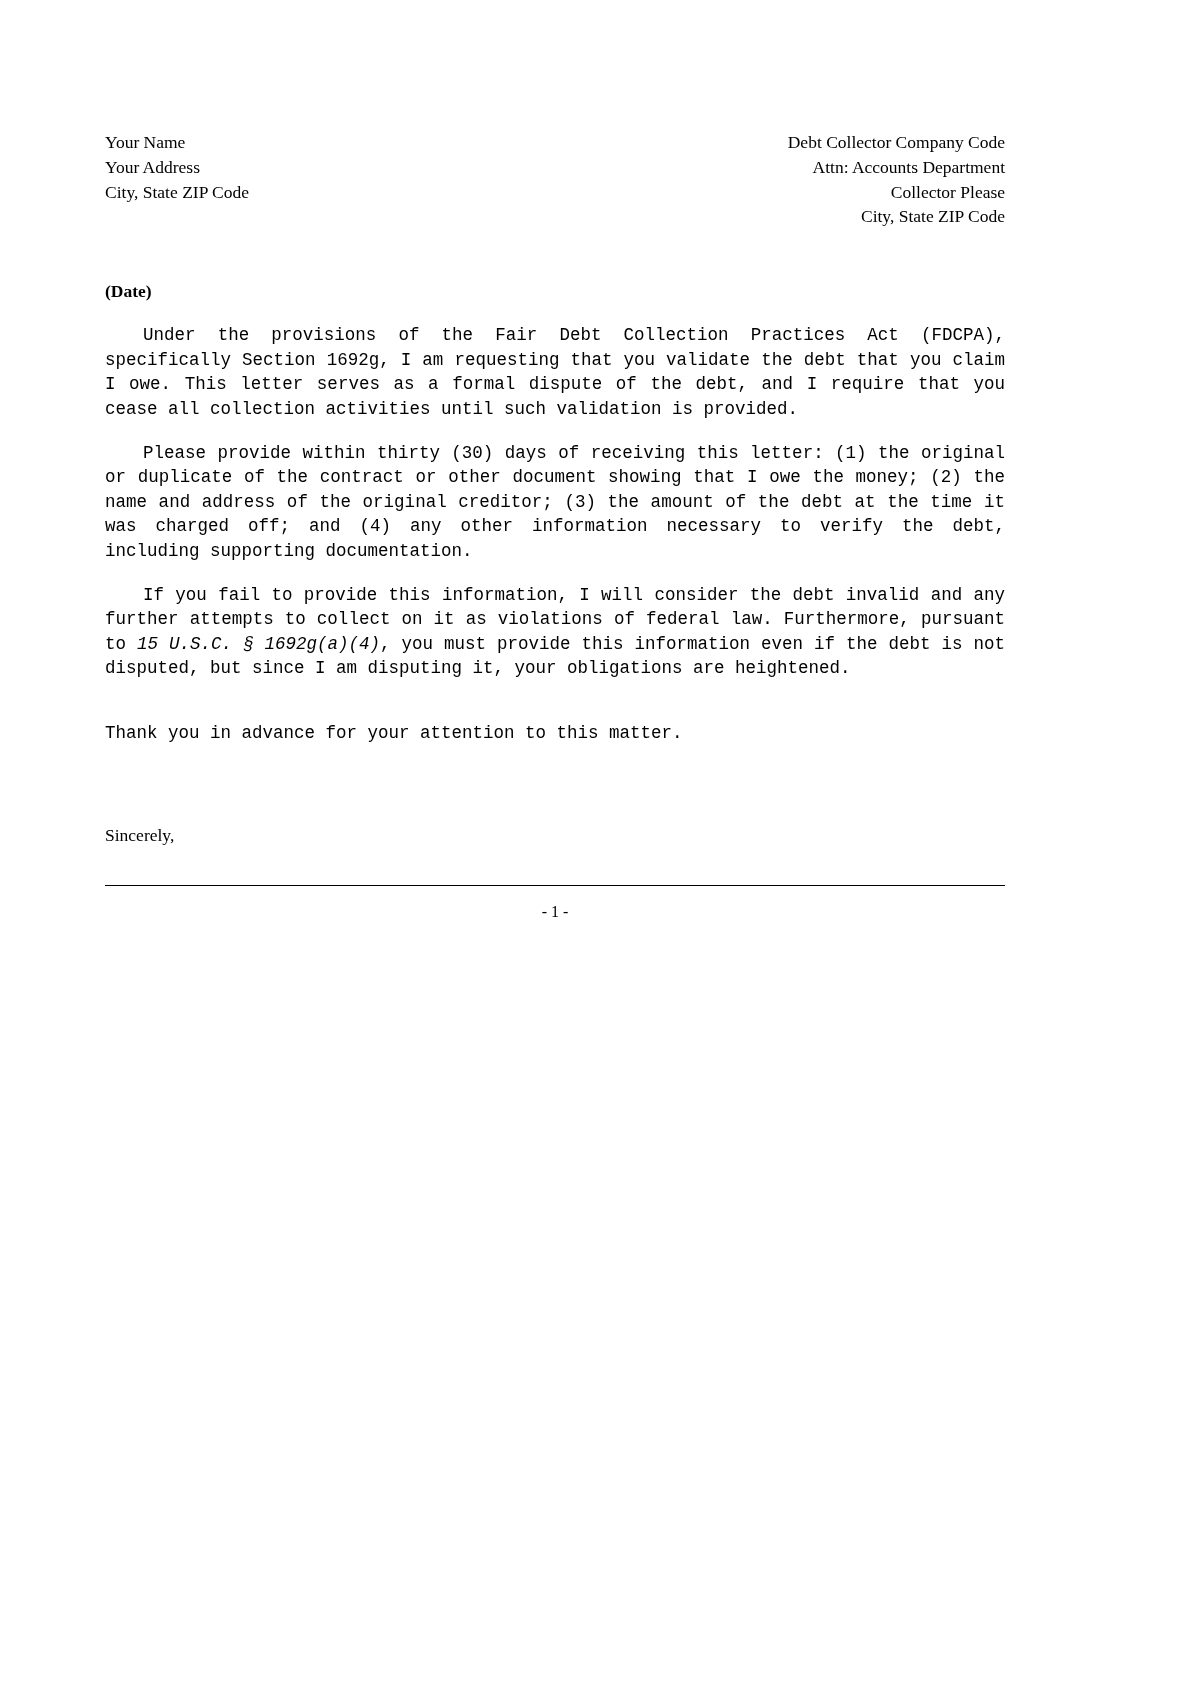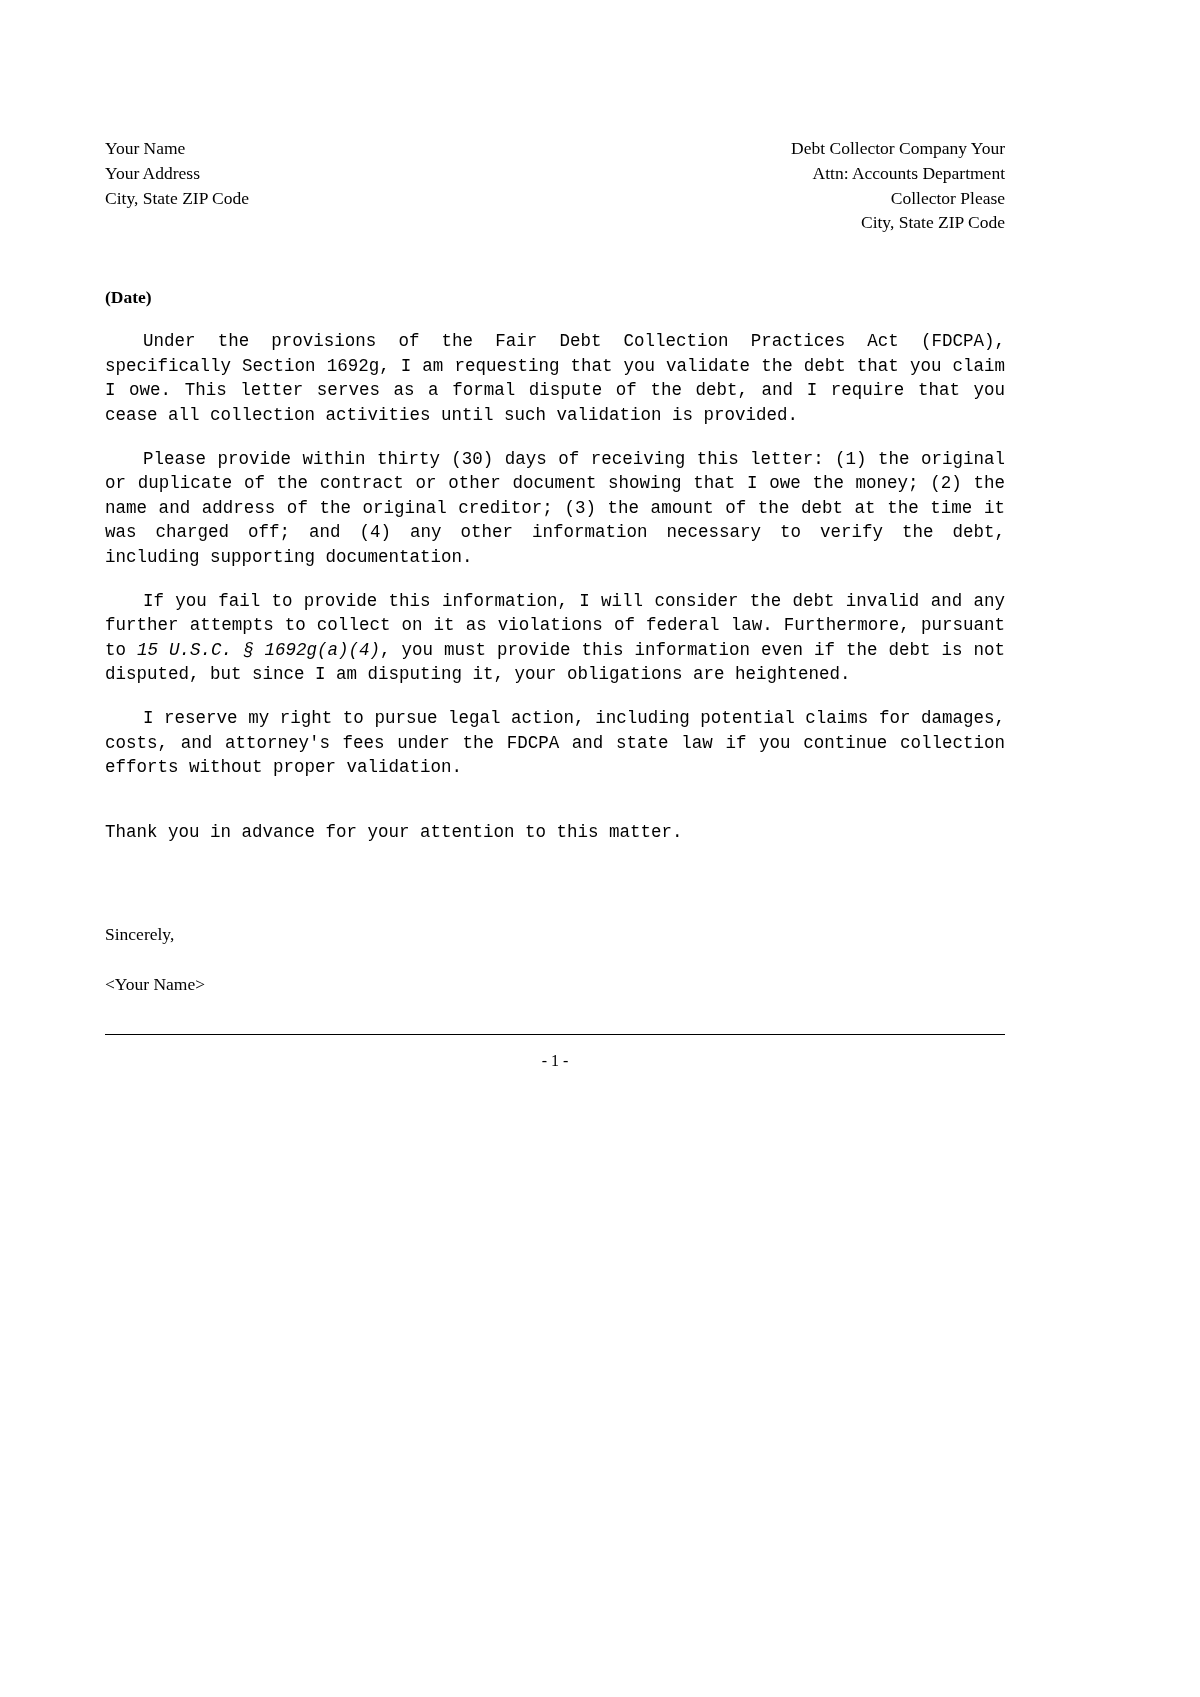--- a/index.html
+++ b/index.html
@@ -9,21 +9,21 @@
   }
   body {
     font-family: "Liberation Serif", "DejaVu Serif", serif;
     color: #000000;
   }
   .page {
     position: relative;
     width: 1200px;
     height: 1463px;
     background: #ffffff;
-    margin: 12px auto;
+    margin: 6px auto;
     box-sizing: border-box;
   }
   .sheet {
     position: absolute;
     left: 105px;
     top: 0;
     width: 900px;
   }
 
   
@@ -115,43 +115,41 @@
 <div class="page">
   <div class="sheet">
 
     <div class="addresses">
       <div class="addr-block addr-sender">
         <div class="addr-line">Your Name</div>
         <div class="addr-line">Your Address</div>
         <div class="addr-line">City, State ZIP Code</div>
       </div>
       <div class="addr-block addr-recipient">
-        <div class="addr-line">Debt Collector Company Your</div>
+        <div class="addr-line">Debt Collector Company Code</div>
         <div class="addr-line">Attn: Accounts Department</div>
         <div class="addr-line">Collector Please</div>
         <div class="addr-line">City, State ZIP Code</div>
       </div>
     </div>
 
     <div class="date-line">(Date)</div>
 
 
 
     <div class="body-copy">
       <p class="para">Under the provisions of the Fair Debt Collection Practices Act (FDCPA), specifically Section 1692g, I am requesting that you validate the debt that you claim I owe. This letter serves as a formal dispute of the debt, and I require that you cease all collection activities until such validation is provided.</p>
 
       <p class="para">Please provide within thirty (30) days of receiving this letter: (1) the original or duplicate of the contract or other document showing that I owe the money; (2) the name and address of the original creditor; (3) the amount of the debt at the time it was charged off; and (4) any other information necessary to verify the debt, including supporting documentation.</p>
 
       <p class="para"><span>If you fail to provide this information, I will consider the debt invalid and any further attempts to collect on it as violations of federal law. Furthermore, pursuant to </span><span class="cite">15 U.S.C. § 1692g(a)(4)</span><span>, you must provide this information even if the debt is not disputed, but since I am disputing it, your obligations are heightened.</span></p>
 
-      <p class="para last">I reserve my right to pursue legal action, including potential claims for damages, costs, and attorney's fees under the FDCPA and state law if you continue collection efforts without proper validation.</p>
 
       <p class="para thanks">Thank you in advance for your attention to this matter.</p>
     </div>
 
     <div class="closing">Sincerely,</div>
-    <div class="signature-name">&lt;Your Name&gt;</div>
 
     <hr class="footer-rule">
     <div class="page-number">- 1 -</div>
 
   </div>
 </div>
 
 </body></html>

